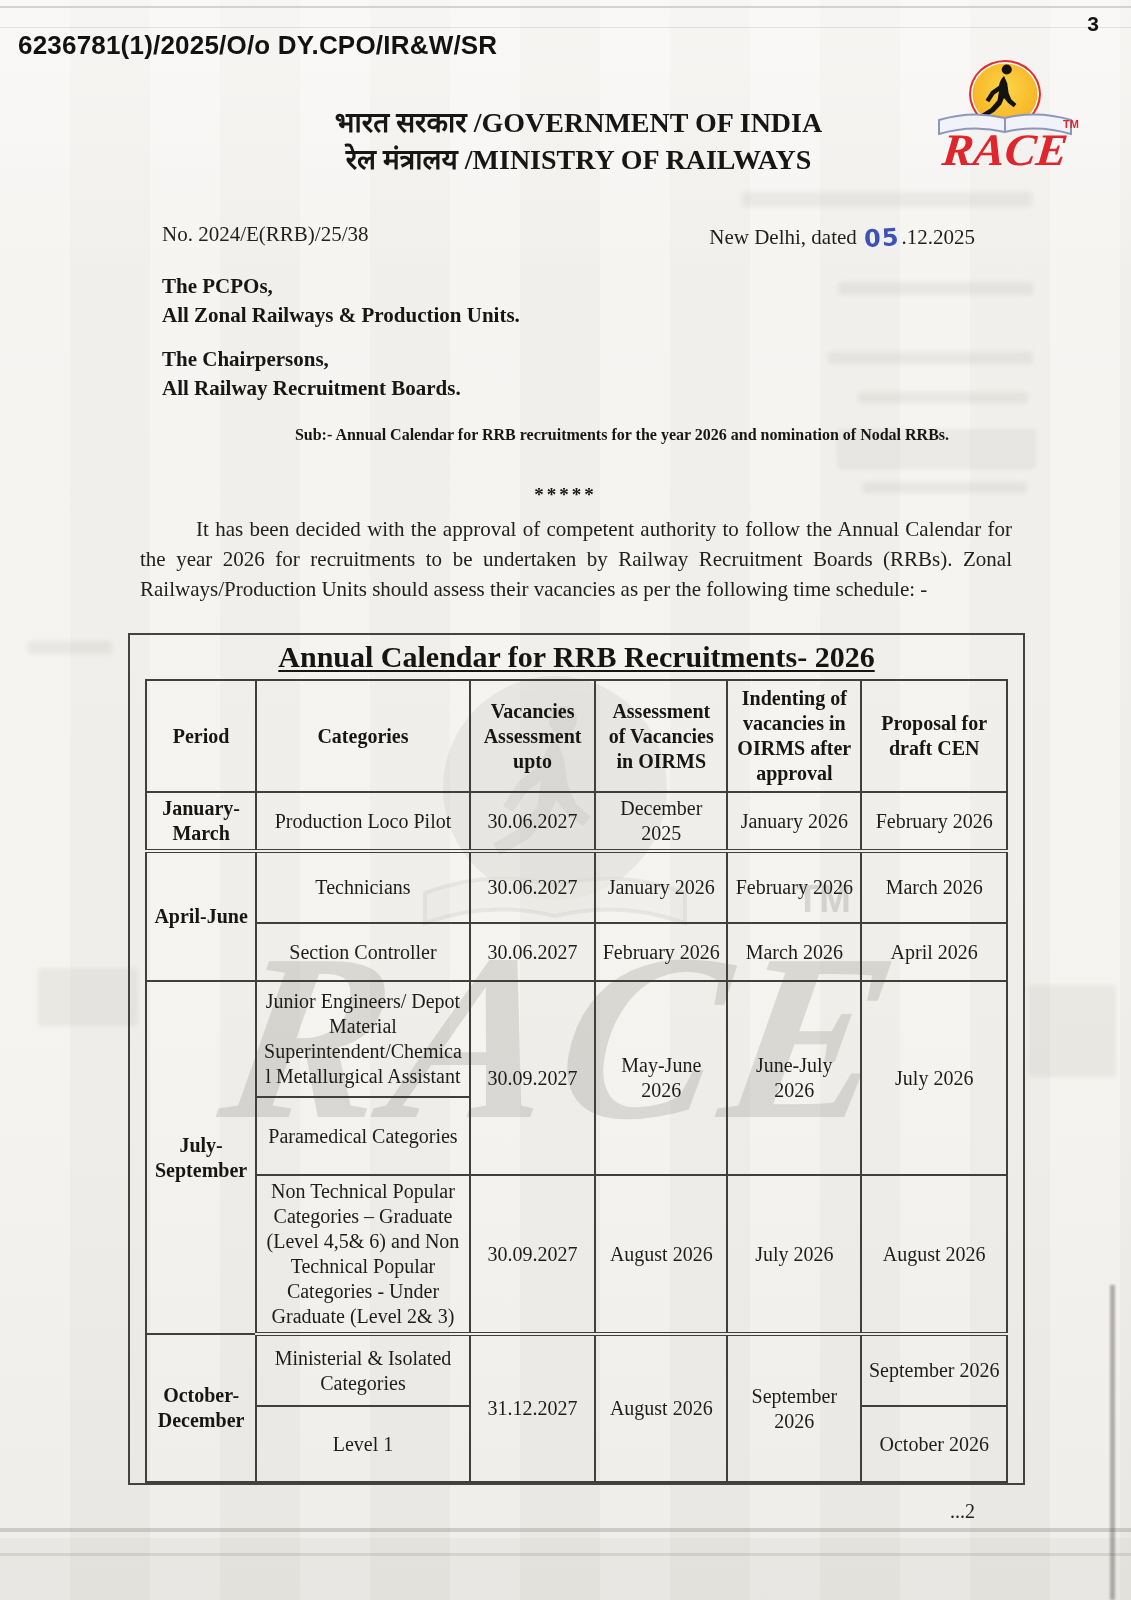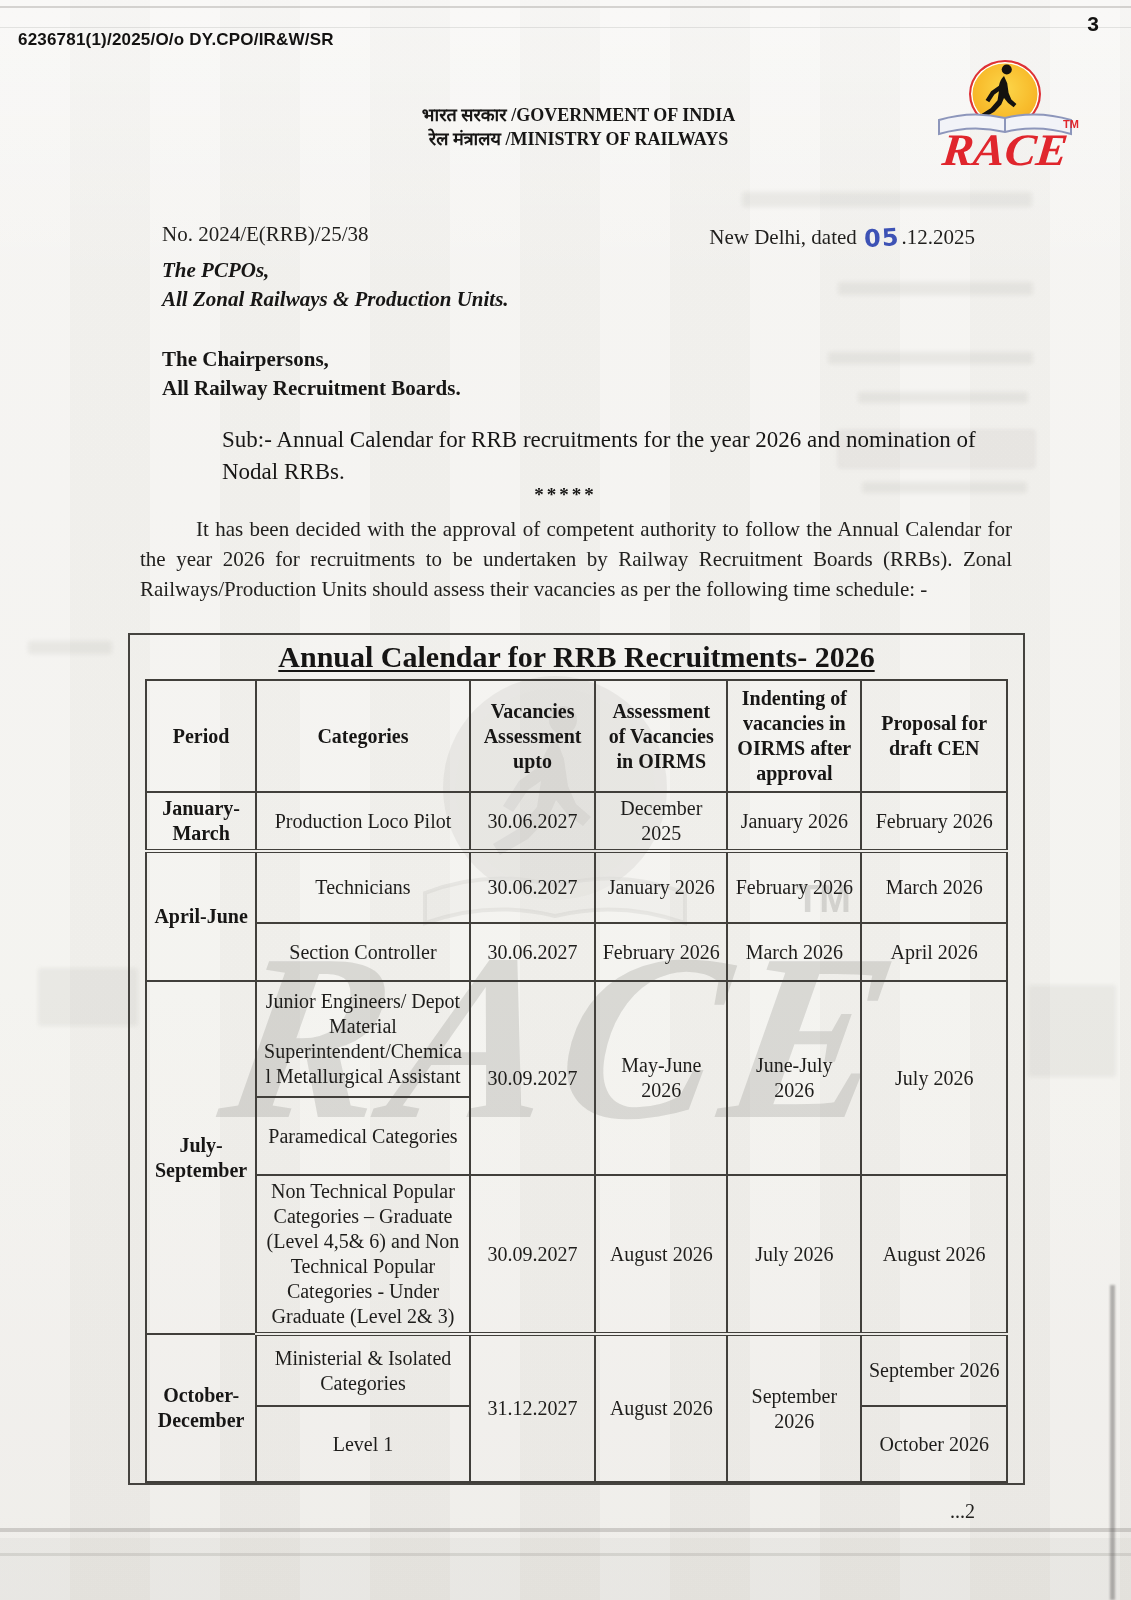--- a/index.html
+++ b/index.html
@@ -31,21 +31,21 @@
   .smudge.s4{top:392px;left:858px;width:170px;height:11px;}
   .smudge.s5{top:430px;left:838px;width:195px;height:36px;background:rgba(140,137,131,0.09);border:1px solid rgba(140,137,131,0.15);}
   .smudge.s6{top:482px;left:862px;width:165px;height:11px;}
   .smudge.s7{top:968px;left:38px;width:100px;height:58px;background:rgba(140,137,131,0.10);}
   .smudge.s8{top:985px;left:1028px;width:88px;height:92px;background:rgba(140,137,131,0.10);}
   .smudge.s9{top:641px;left:28px;width:84px;height:13px;}
   
   .doc-ref{
     position:absolute;top:30px;left:18px;
     font-family:"Liberation Sans", sans-serif;font-weight:bold;
-    font-size:17px;color:#131211;letter-spacing:0.2px;
+    font-size:26px;color:#131211;letter-spacing:0.2px;
   }
   .page-no{
     position:absolute;top:12px;right:32px;
     font-family:"Liberation Sans", sans-serif;font-weight:bold;
     font-size:21px;color:#131211;
   }
   
   .logo{position:absolute;top:60px;right:50px;width:152px;height:112px;}
   .logo .sun{
     position:absolute;left:40px;top:0;width:68px;height:64px;border-radius:50%;
@@ -61,38 +61,38 @@
     transform:skewX(-6deg) scaleX(1.04);
   }
   .logo .tm{
     position:absolute;right:2px;top:58px;
     font-family:"Liberation Sans", sans-serif;font-weight:bold;
     font-size:11px;color:#e0262d;font-style:normal;
   }
   
   .letterhead{
     position:absolute;top:104px;left:0;width:100%;padding-left:26px;box-sizing:border-box;
-    text-align:center;font-weight:bold;font-size:18px;line-height:1.33;color:#171615;
+    text-align:center;font-weight:bold;font-size:28px;line-height:1.33;color:#171615;
   }
   
   .meta-row{
     position:absolute;top:222px;left:162px;right:156px;
     display:flex;justify-content:space-between;font-size:21px;
   }
   .hand-date{
     display:inline-block;color:#3d52b5;font-family:"DejaVu Sans", sans-serif;
     font-size:24px;font-weight:bold;transform:rotate(-3deg) translateY(2px);
     letter-spacing:1px;padding:0 2px;
   }
   .to-block{position:absolute;left:162px;font-weight:bold;font-size:21px;line-height:1.38;color:#171615;}
-  .to1{top:256px;font-style:italic;}
+  .to1{top:272px;}
   .to2{top:345px;}
   .subject{
     position:absolute;top:424px;left:222px;width:800px;
-    font-weight:normal;font-size:23px;line-height:1.4;color:#171615;
+    font-weight:bold;font-size:16px;line-height:1.4;color:#171615;text-align:center;
   }
   .stars{
     position:absolute;top:484px;left:0;width:100%;text-align:center;
     font-weight:bold;font-size:19px;letter-spacing:3px;color:#171615;
   }
   .body-par{
     position:absolute;top:514px;left:140px;width:872px;
     font-size:21px;line-height:1.43;text-align:justify;text-indent:56px;color:#22211f;
   }
   

